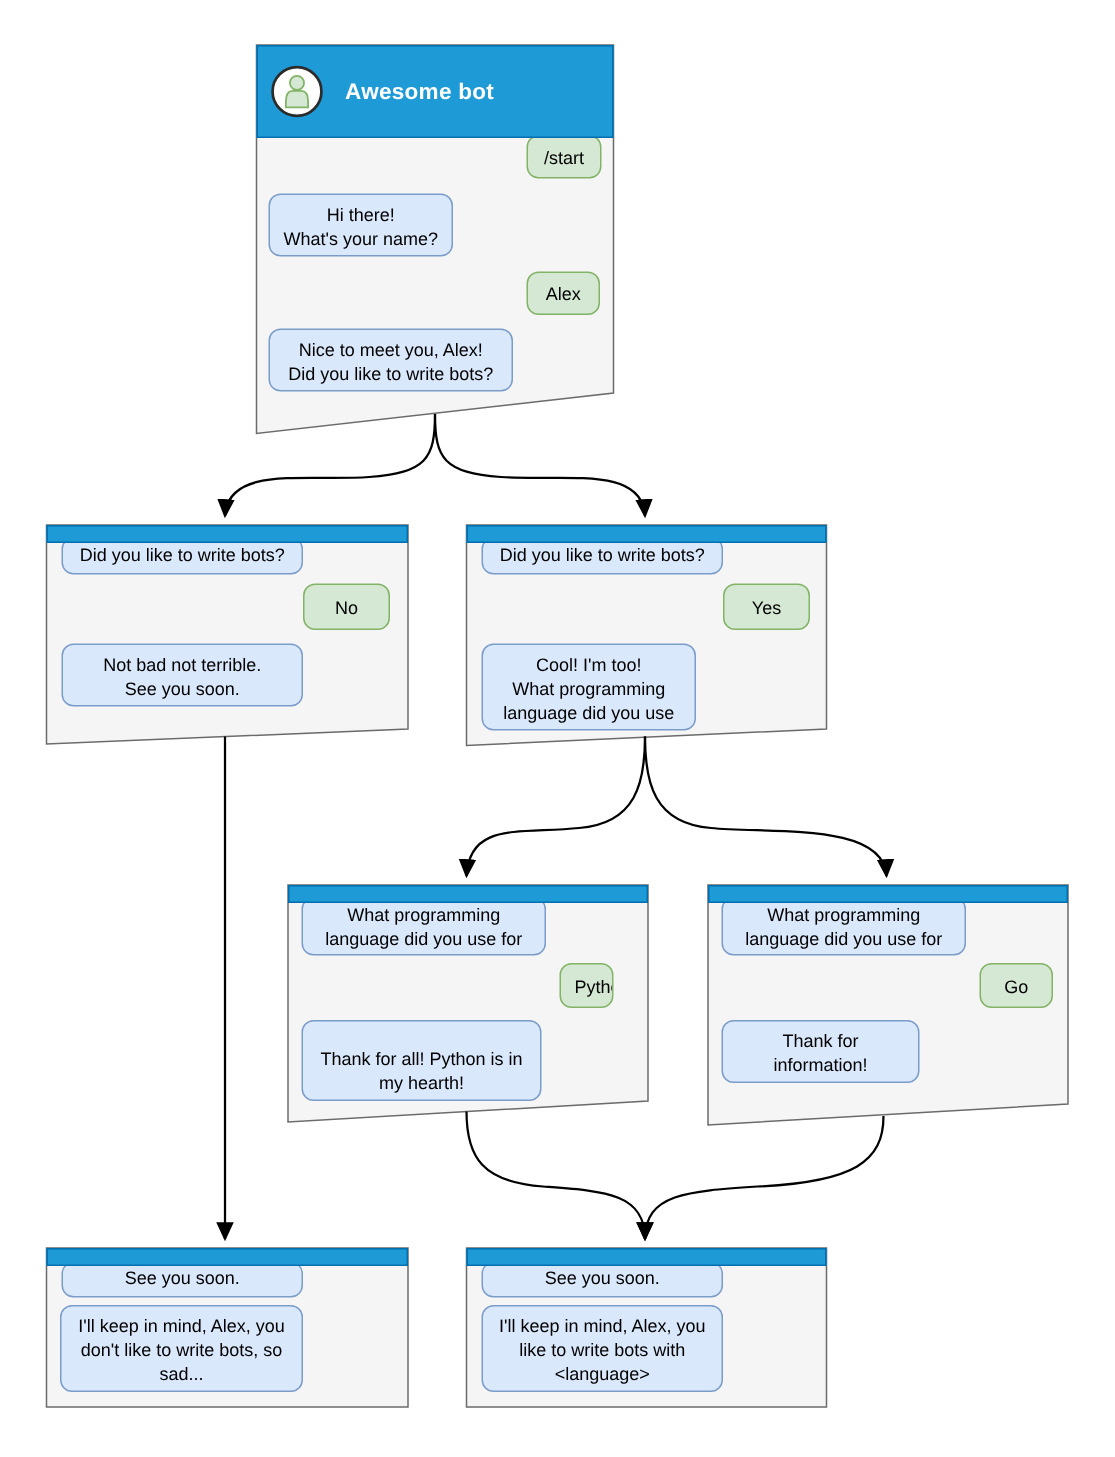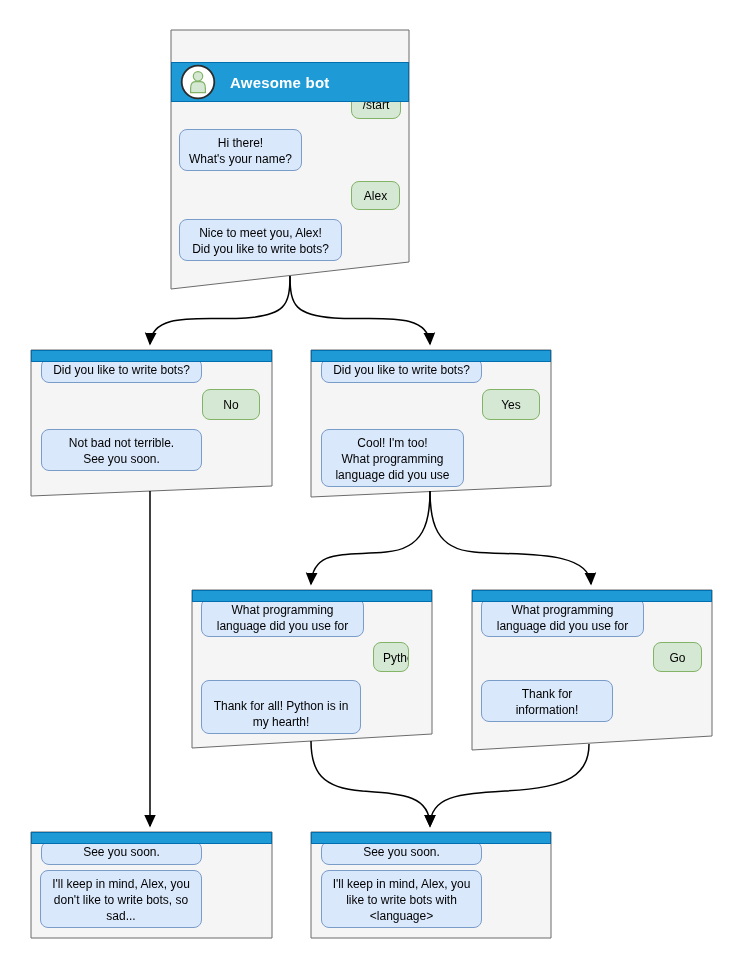--- a/index.html
+++ b/index.html
@@ -7,21 +7,21 @@
     position:relative;width:743px;height:971px;background:#ffffff;overflow:hidden;
     font-family:"Liberation Sans", sans-serif;color:#000;
   }
   #wires{position:absolute;left:0;top:0;z-index:0;}
   .window{position:absolute;z-index:1;}
   .titlebar{
     position:absolute;left:0;top:0;width:100%;box-sizing:border-box;z-index:3;
     background:var(--bar-fill);border:1px solid var(--bar-stroke);
     display:flex;align-items:center;
   }
-  .titlebar.main{height:40px;padding-left:8px;gap:14px;margin-top:32px;}
+  .titlebar.main{height:62px;padding-left:8px;gap:14px;}
   .titlebar.thin{height:12px;}
   .title{color:var(--title-text);font-size:15px;font-weight:bold;letter-spacing:.2px;}
   .avatar{width:36px;height:36px;display:inline-block;line-height:0;}
   .bubble{
     position:absolute;z-index:2;box-sizing:border-box;border-radius:8px;
     font-size:12px;line-height:16px;white-space:pre-line;padding:5px 9px;overflow:hidden;text-align:center;
   }
   .bubble.bot{background:var(--bot-bubble-fill);border:1px solid var(--bot-bubble-stroke);}
   .bubble.user{background:var(--user-bubble-fill);border:1px solid var(--user-bubble-stroke);}
   .bubble.tucked{padding-top:3px;}

